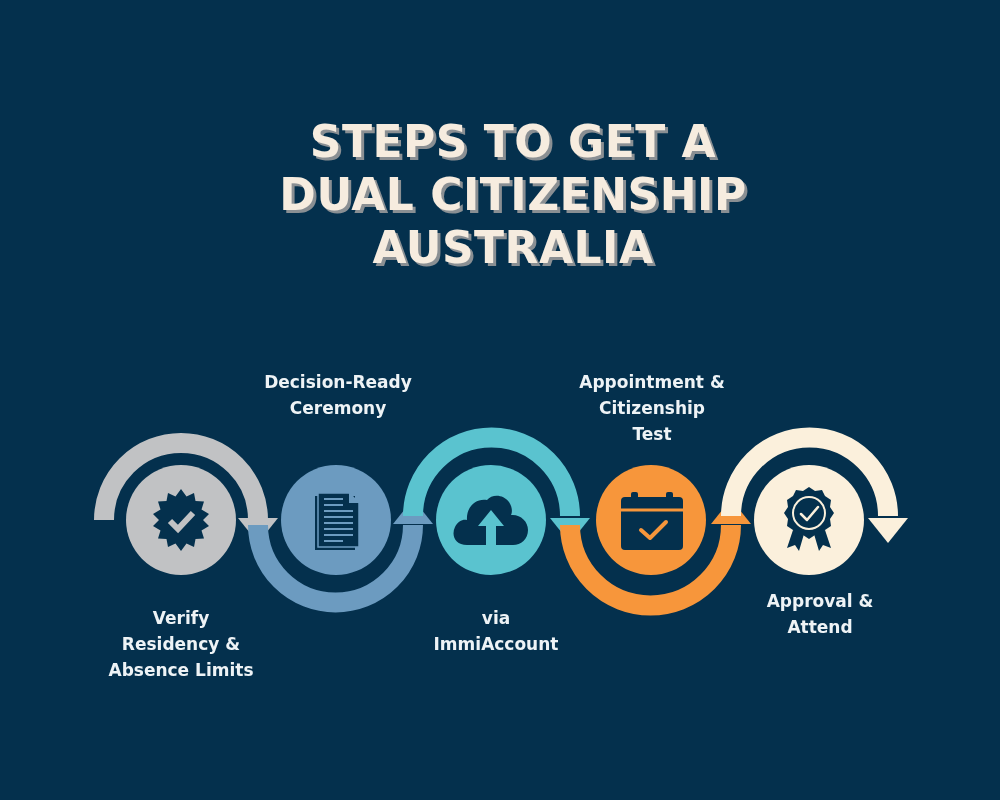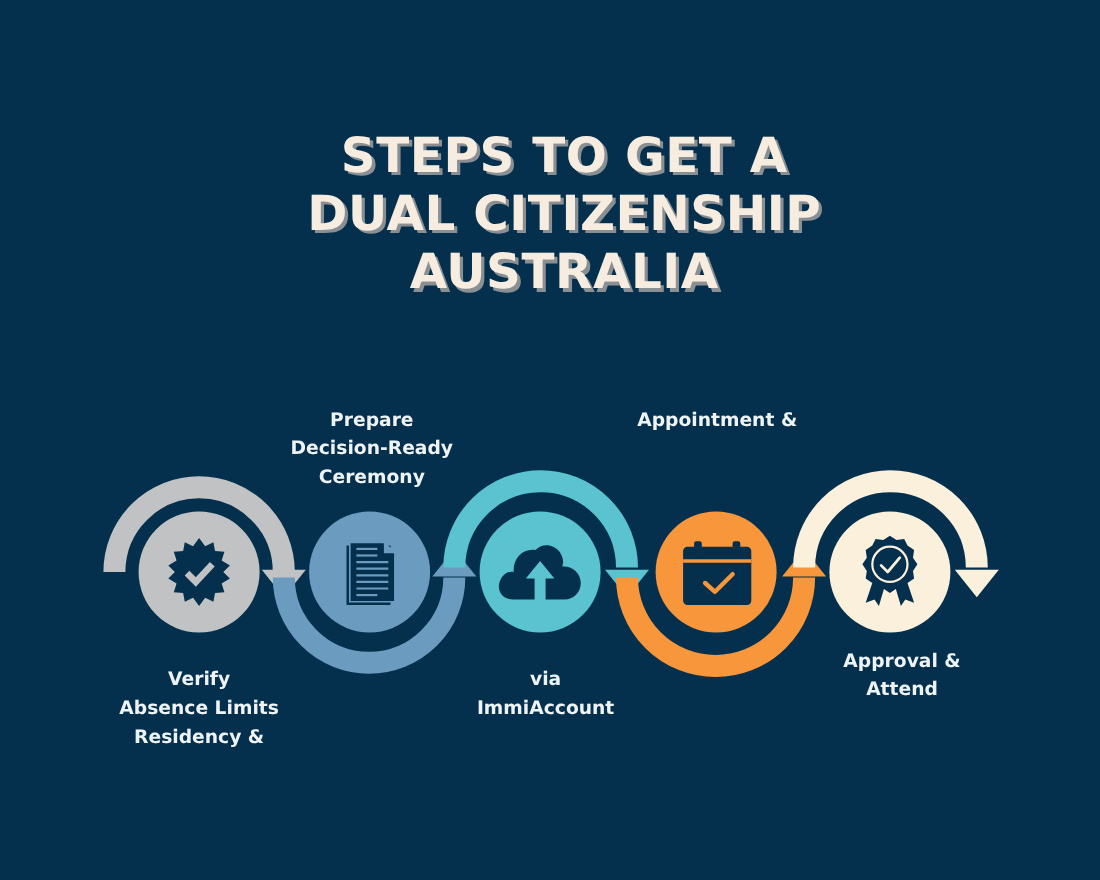--- a/index.html
+++ b/index.html
@@ -139,35 +139,36 @@
         831,526 825,530 822,536 815,535 809,539 803,535 796,536 793,530
         787,526 788,519 784,513 788,507 787,500 793,496 796,490 803,491"></polygon>
       <circle cx="809" cy="513" r="16" fill="none" stroke="#fbf0dc" stroke-width="2"></circle>
       <path d="M 801 514 L 807 520 L 818 507" fill="none" stroke="#fbf0dc" stroke-width="2.5" stroke-linecap="round" stroke-linejoin="round"></path>
     </g>
   </g>
 </svg>
 
 <div class="label" style="left:71px; top:605px;">
   <div>Verify</div>
+  <div>Residency &amp;</div>
   <div>Absence Limits</div>
-  <div>Residency &amp;</div>
 </div>
 
 <div class="label" style="left:228px; top:369px;">
-  <div>Prepare</div>
   <div>Decision-Ready</div>
   <div>Ceremony</div>
 </div>
 
 <div class="label" style="left:386px; top:605px;">
   <div>via</div>
   <div>ImmiAccount</div>
 </div>
 
 <div class="label" style="left:542px; top:369px;">
   <div>Appointment &amp;</div>
+  <div>Citizenship</div>
+  <div>Test</div>
 </div>
 
 <div class="label" style="left:710px; top:588px;">
   <div>Approval &amp;</div>
   <div>Attend</div>
 </div>
 
 </body></html>

